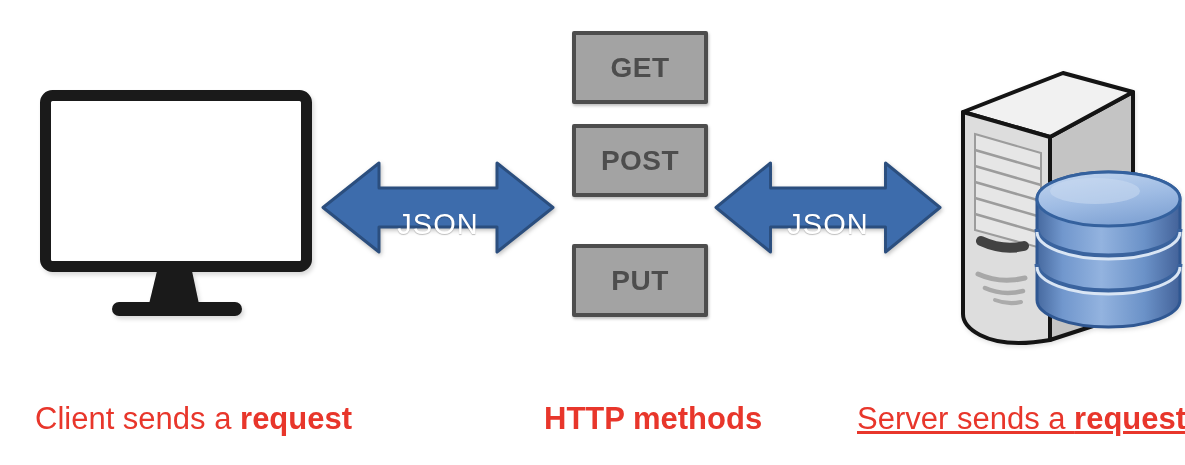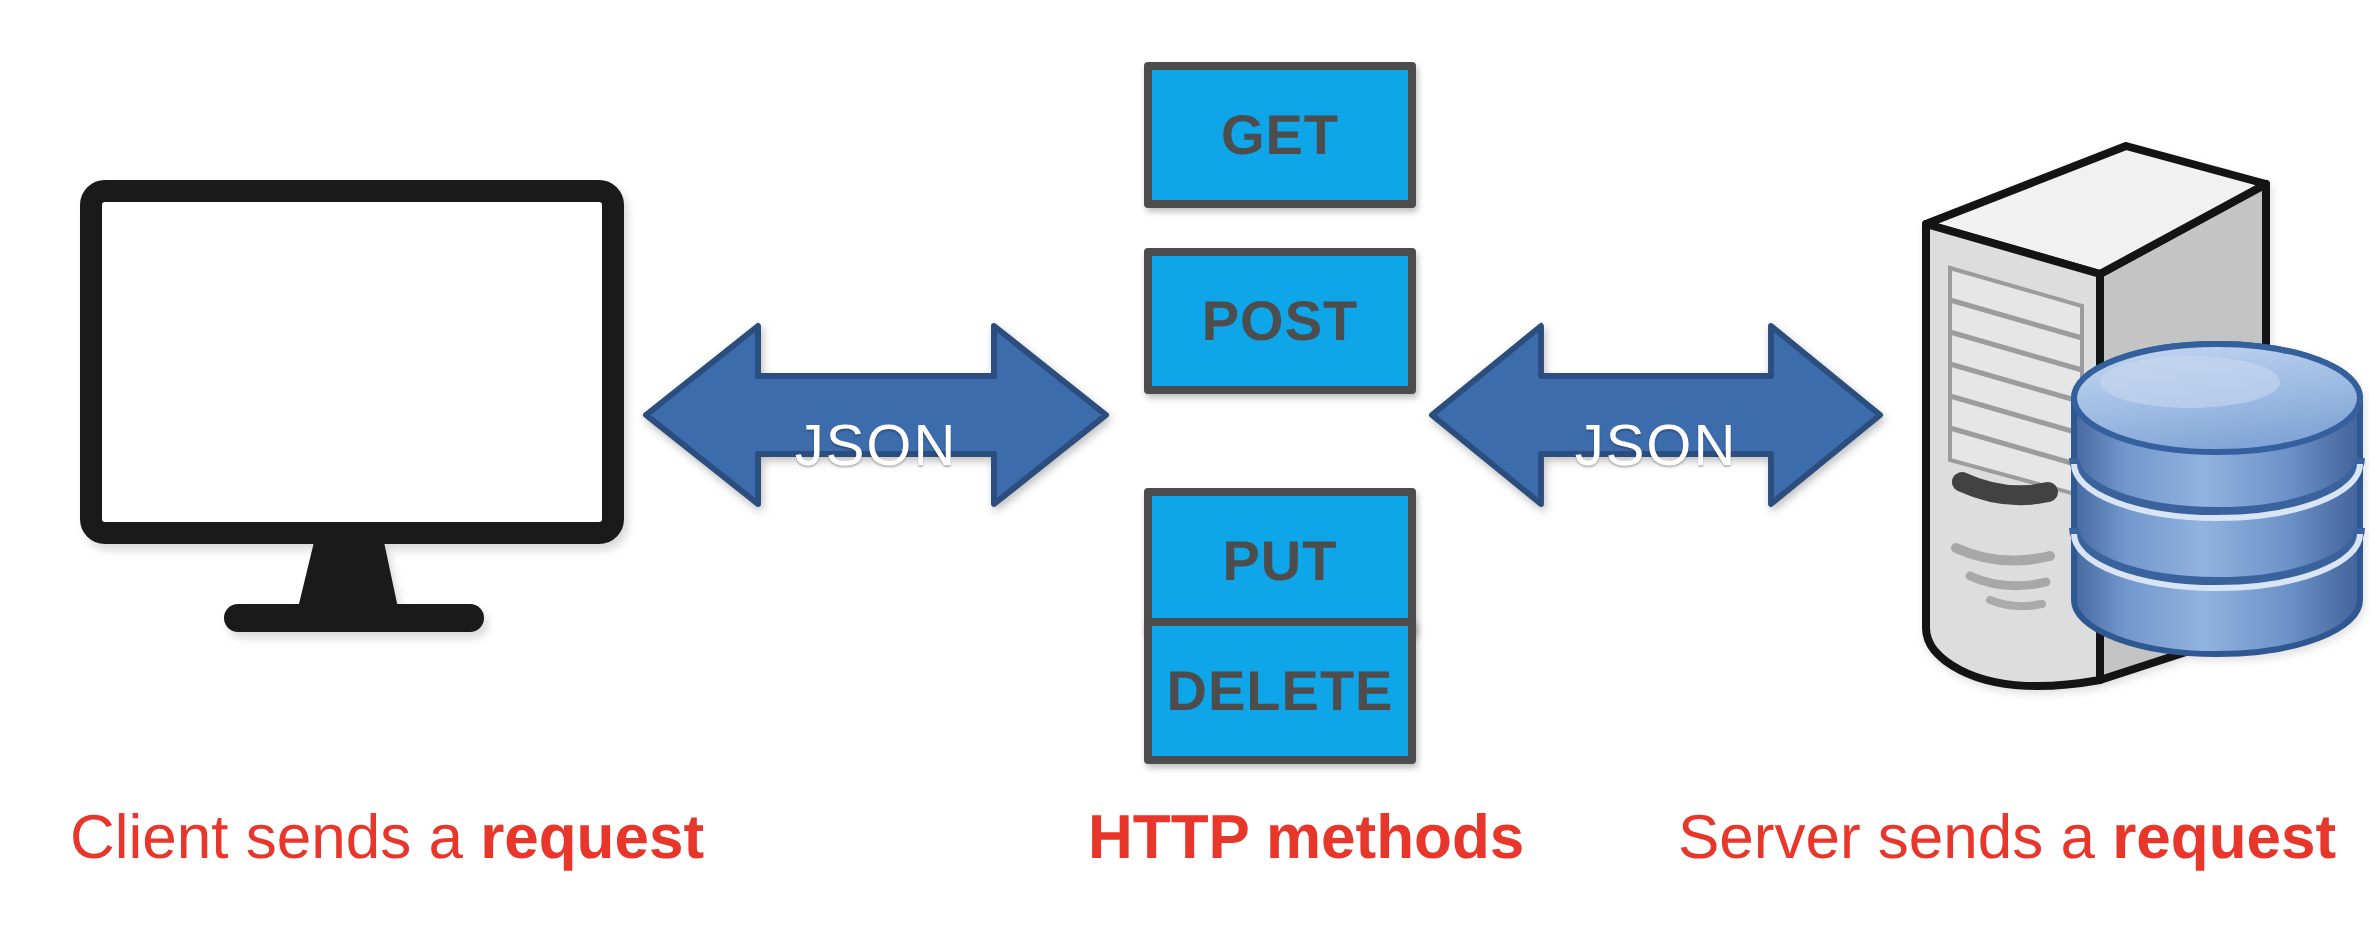--- a/index.html
+++ b/index.html
@@ -25,21 +25,21 @@
     color:#ffffff;font-size:29px;font-weight:400;letter-spacing:1px;
     text-shadow:0 1px 1px rgba(0,0,0,0.25);
     margin-top:17px;
   }
   .arrow-label-json{left:438px;}
   .arrow-label-http{left:828px;}
 
   
   .method-box{
     left:572px;width:136px;height:73px;
-    background:#0ea5e9;border:4px solid #4D4D4D;border-radius:2px;
+    background:#a3a3a3;border:4px solid #4D4D4D;border-radius:2px;
     box-sizing:border-box;
     display:flex;align-items:center;justify-content:center;
     color:#4D4D4D;font-size:28px;font-weight:700;letter-spacing:0.5px;
     box-shadow:1px 2px 3px rgba(0,0,0,0.25);
   }
   .method-get{top:31px;}
   .method-post{top:124px;align-items:center;}
   .method-put{top:216px;margin-top:28px;}
   .method-delete{top:309px;}
 
@@ -48,21 +48,21 @@
     filter:drop-shadow(1px 2px 2px rgba(0,0,0,0.12));}
 
   
   .caption{
     top:400px;color:#E8362B;font-size:31px;font-weight:400;
     white-space:nowrap;line-height:1.2;
   }
   .caption .b{font-weight:700;}
   .caption-client{left:35px;}
   .caption-methods{left:544px;text-align:right;}
-  .caption-server{left:839px;}
+  .caption-server{left:857px;text-decoration:underline;}
 </style>
 </head>
 <body>
 
 <div class="stage">
 
   <div class="abs monitor-wrap">
     <svg width="285" height="235" viewBox="0 0 285 235">
       <rect x="10.5" y="10.5" width="261" height="171" rx="7" fill="#ffffff" stroke="#1A1A1A" stroke-width="11"></rect>
       <polygon points="122,186 157,186 164,219 114,219" fill="#1A1A1A"></polygon>
@@ -78,23 +78,20 @@
   <div class="arrow-label arrow-label-json">JSON</div>
 
   <div class="abs method-box method-get">
     <span>GET</span>
   </div>
   <div class="abs method-box method-post">
     <span>POST</span>
   </div>
   <div class="abs method-box method-put">
     <span>PUT</span>
-  </div>
-  <div class="abs method-box method-delete">
-    <span>DELETE</span>
   </div>
 
   <div class="abs arrow-wrap arrow-http">
     <svg width="228" height="95" viewBox="0 0 234 95" preserveAspectRatio="none">
       <polygon points="2,47.5 58,3 58,28 176,28 176,3 232,47.5 176,92 176,67 58,67 58,92" fill="#3D6CAC" stroke="#2B4E7E" stroke-width="3" stroke-linejoin="round"></polygon>
     </svg>
   </div>
   <div class="arrow-label arrow-label-http">JSON</div>
 
   <div class="abs server-wrap">

